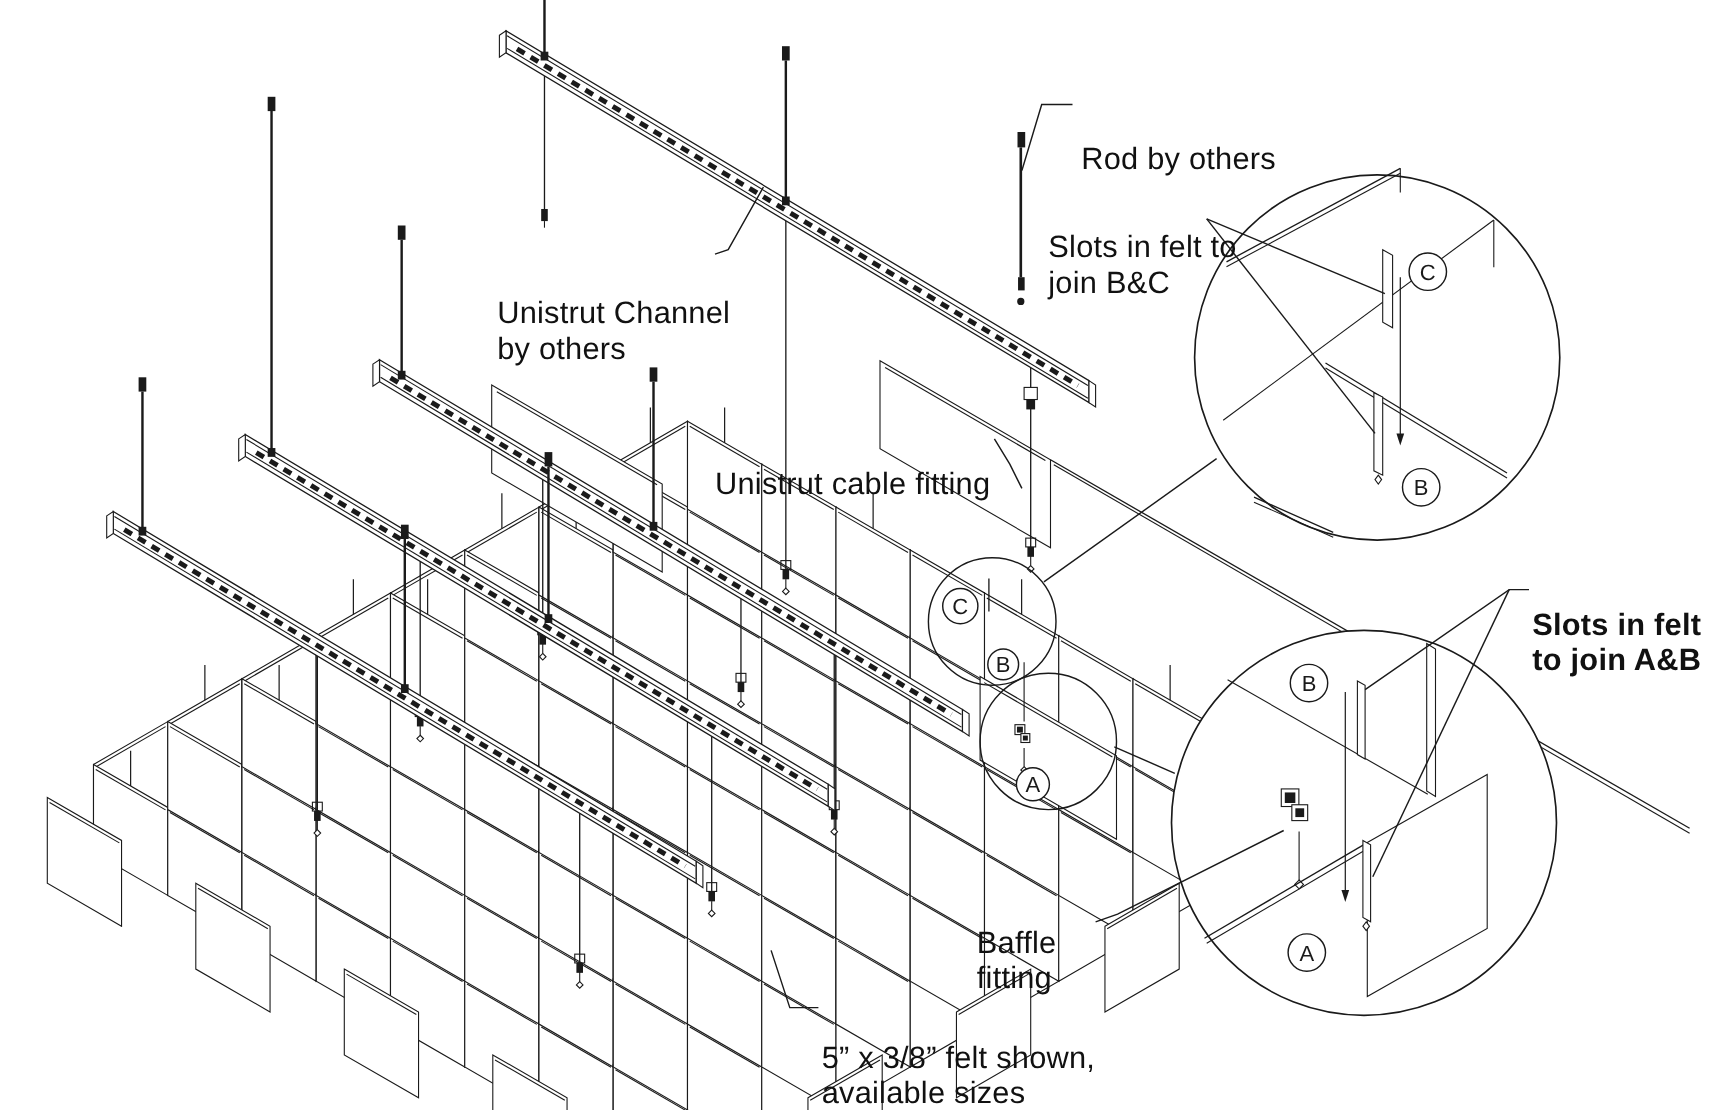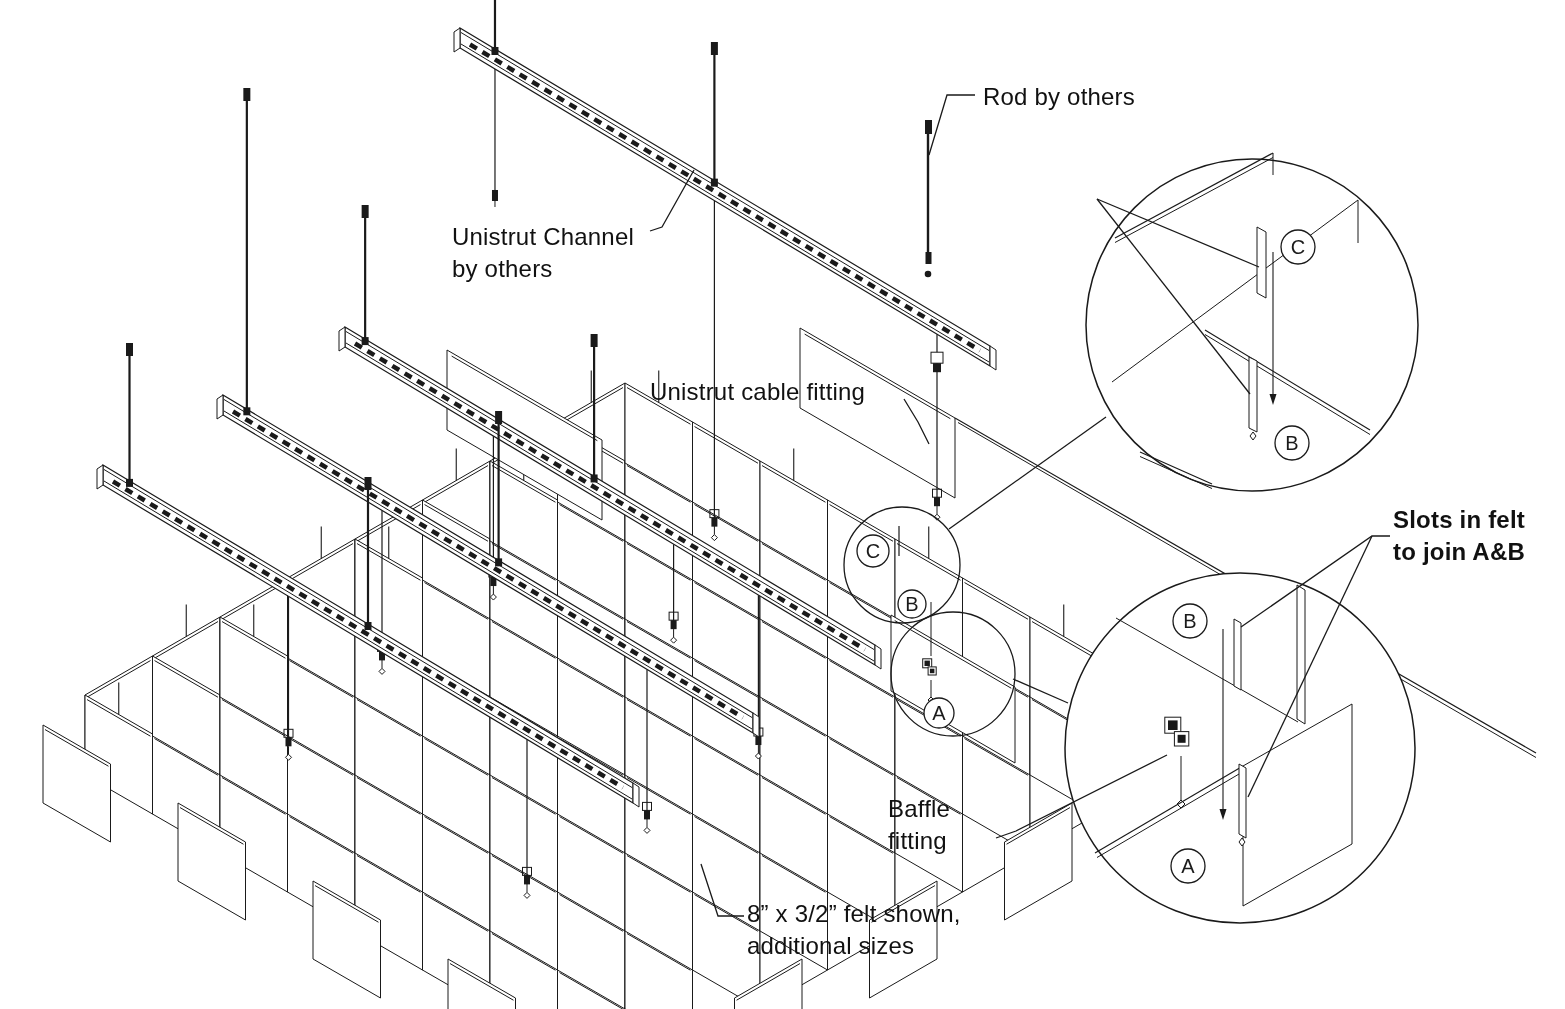--- a/index.html
+++ b/index.html
@@ -3,22 +3,22 @@
 <meta charset="utf-8">
 <style>
   html,body{margin:0;padding:0;background:#fff;}
   .stage{position:relative;width:1565px;height:1009px;background:#fff;overflow:hidden;
          font-family:"Liberation Sans",sans-serif;}
   #drawing{position:absolute;left:0;top:0;}
   #drawing line,#drawing polyline,#drawing polygon,#drawing circle,#drawing rect,#drawing path{
       stroke:#1a1a1a;}
   #drawing text.callout{stroke:none;fill:#1a1a1a;font-family:"Liberation Sans",sans-serif;
       font-size:20px;}
-  .label{position:absolute;font-size:24px;line-height:32px;color:#111;white-space:nowrap;
-         letter-spacing:0.2px;}
+  .label{position:absolute;font-size:28px;line-height:32px;color:#111;white-space:nowrap;
+         letter-spacing:0.2px;margin-top:48px;}
   .l-rod{left:983px;top:81px;}
   .l-bc{left:953px;top:161px;}
   .l-chan{left:452px;top:221px;}
   .l-fit{left:650px;top:376px;}
   .l-ab{left:1393px;top:504px;font-weight:bold;}
   .l-baffle{left:888px;top:793px;}
   .l-felt{left:747px;top:898px;}
 </style>
 </head>
 <body>
@@ -598,32 +598,36 @@
         <polyline points="996,838 1016,831 1167,755" fill="none" stroke-width="1.3"></polyline>
         <polyline points="744,916 718,916 701,864" fill="none" stroke-width="1.3"></polyline>
         <polyline points="949,529 1106,417" fill="none" stroke-width="1.3"></polyline>
         <polyline points="1013,679 1068,703" fill="none" stroke-width="1.3"></polyline>
       </g>
     </svg>
 
   <div class="label l-rod">
     <div>Rod by others</div>
   </div>
+  <div class="label l-bc">
+    <div>Slots in felt to</div>
+    <div>join B&amp;C</div>
+  </div>
   <div class="label l-chan">
     <div>Unistrut Channel</div>
     <div>by others</div>
   </div>
   <div class="label l-fit">
     <div>Unistrut cable fitting</div>
   </div>
   <div class="label l-ab">
     <div>Slots in felt</div>
     <div>to join A&amp;B</div>
   </div>
   <div class="label l-baffle">
     <div>Baffle</div>
     <div>fitting</div>
   </div>
   <div class="label l-felt">
-    <div>8” x 3/2” felt shown,</div>
-    <div>additional sizes</div>
+    <div>5” x 3/8” felt shown,</div>
+    <div>available sizes</div>
   </div>
 </div>
 
 </body></html>

